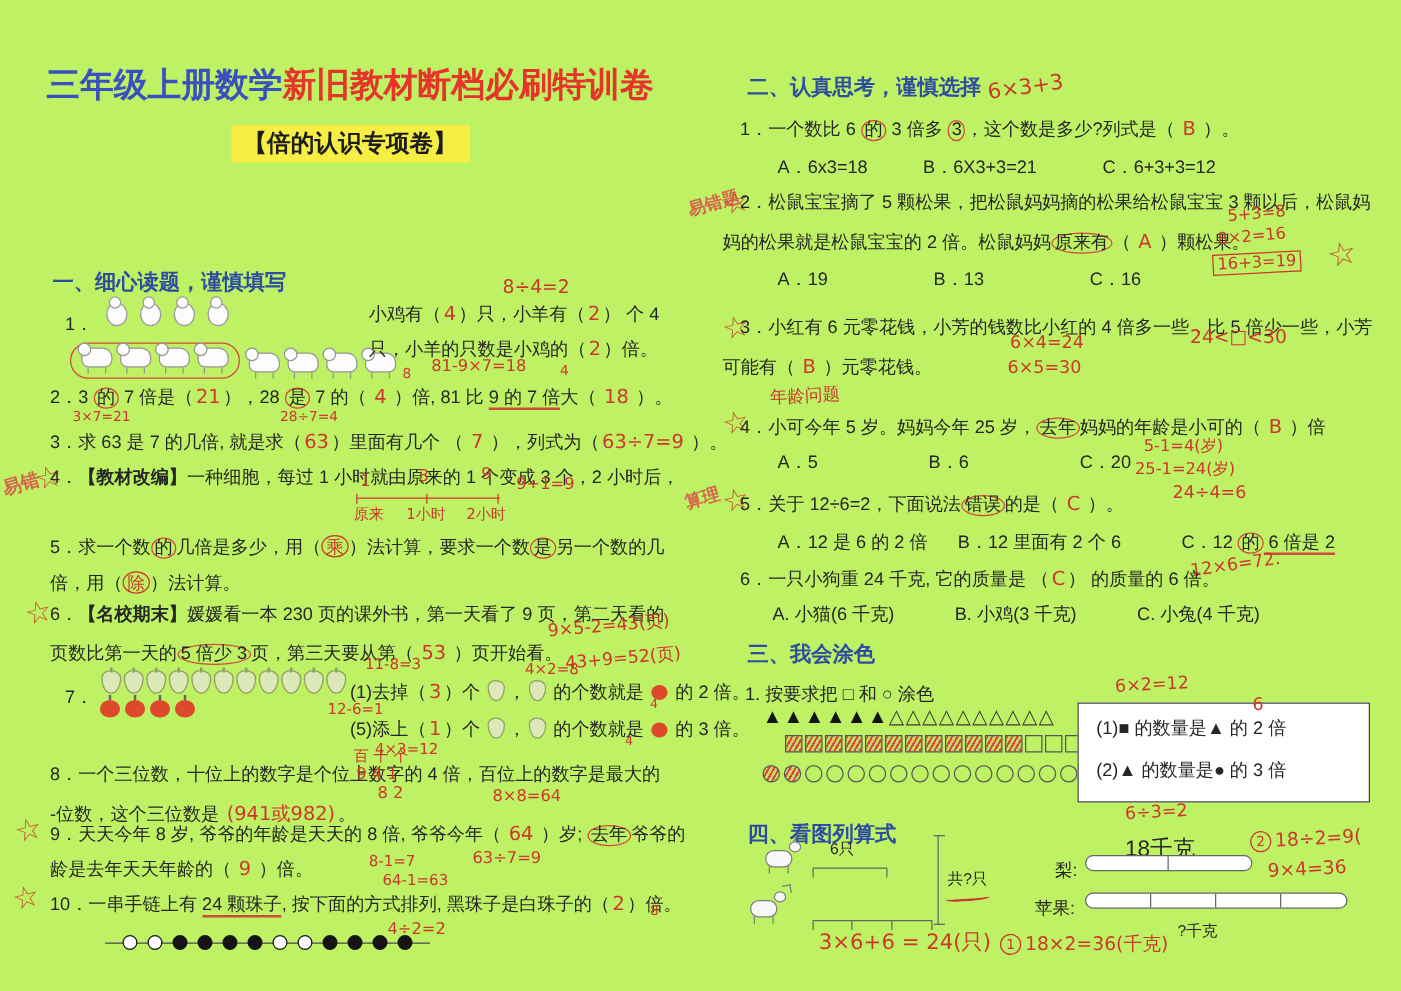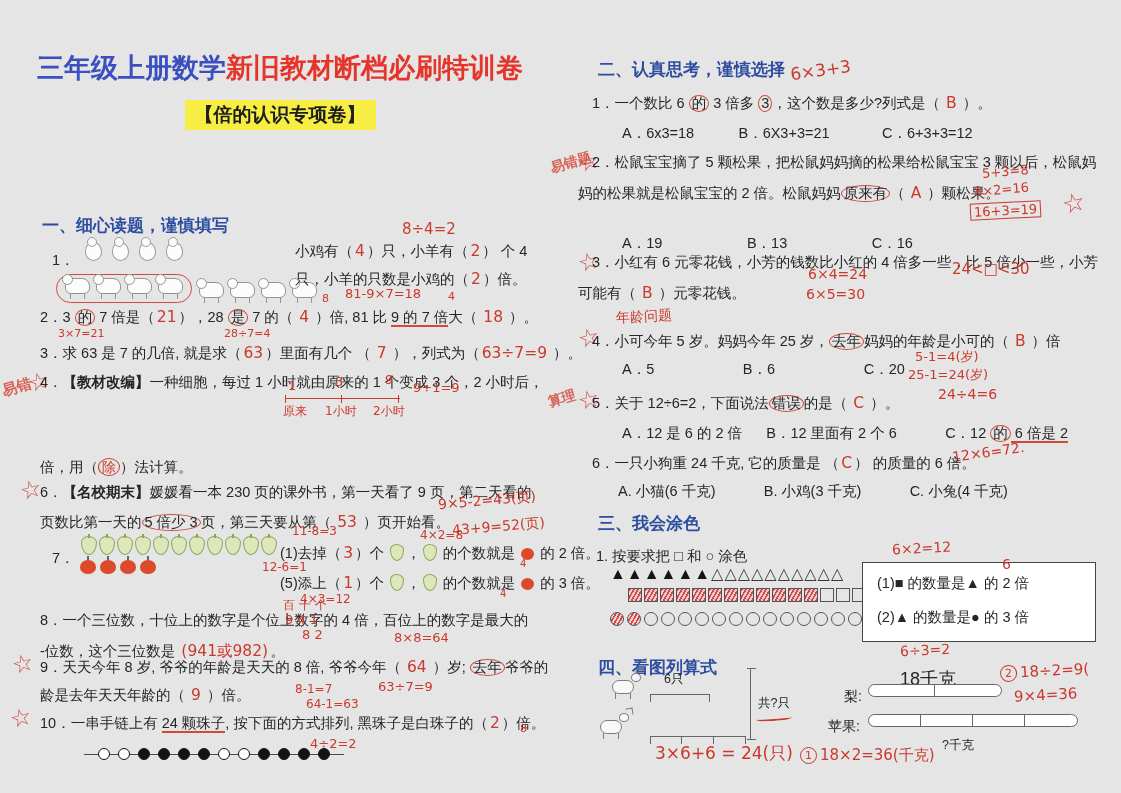--- a/index.html
+++ b/index.html
@@ -1,17 +1,17 @@
 <!DOCTYPE html>
 <html><head>
 <meta charset="utf-8">
 <style>
   html,body{margin:0;padding:0;background:#ffffff;}
   body{font-family:"Liberation Sans","DejaVu Sans",sans-serif;}
-  .page{position:relative;width:1121px;height:793px;background:#e5e5e5;overflow:hidden;}
+  .page{position:relative;width:1121px;height:793px;background:#bef264;overflow:hidden;}
   .ab{position:absolute;}
   .t{font-size:14.5px;color:#262626;white-space:nowrap;line-height:1.45;}
   .sechead{font-weight:bold;font-size:17px;color:#2d4da1;white-space:nowrap;}
   .opts{white-space:pre;font-size:14.5px;color:#262626;}
   
   .seg-p{}
   .seg-b{font-weight:bold;}
   .seg-r{color:#cb382c;font-size:15.5px;padding:0 2px;font-family:"DejaVu Sans",sans-serif;}
   .seg-rc{color:#cb382c;font-size:14px;border:1.5px solid #cb382c;border-radius:50%;padding:0 3px;display:inline-block;line-height:16px;}
   .seg-o{border:1.6px solid #d04a3a;border-radius:50%;padding:0 2px;display:inline-block;line-height:15px;}
@@ -133,20 +133,21 @@
         <i style="left:0"></i>
         <i style="left:56px"></i>
         <i style="left:113px"></i>
       </span>
     <span class="ab hw hw12" style="left:-2px;top:31px;">原来</span>
     <span class="ab hw hw12" style="left:40px;top:31px;">1小时</span>
     <span class="ab hw hw12" style="left:88px;top:31px;">2小时</span>
     <span class="ab hw hw13" style="left:128px;top:8px;">9÷1=9</span>
   </div>
 
+  <div class="ab t" style="left:40px;top:428px;"><span class="seg-p">5．求一个数</span><span class="seg-o">的</span><span class="seg-p">几倍是多少，用（</span><span class="seg-rc">乘</span><span class="seg-p">）法计算，要求一个数</span><span class="seg-o">是</span><span class="seg-p">另一个数的几</span></div>
   <div class="ab t" style="left:40px;top:457px;"><span class="seg-p">倍，用（</span><span class="seg-rc">除</span><span class="seg-p">）法计算。</span></div>
 
   <div class="ab star" style="left:20px;top:476px;"></div>
   <div class="ab t" style="left:40px;top:482px;"><span class="seg-p">6．</span><span class="seg-b">【名校期末】</span><span class="seg-p">媛媛看一本 230 页的课外书，第一天看了 9 页，第二天看的</span></div>
   <div class="ab t" style="left:40px;top:511px;"><span class="seg-p">页数比第一天的</span><span class="seg-o">5 倍少 3</span><span class="seg-p">页，第三天要从第（ </span><span class="seg-r">53</span><span class="seg-p"> ）页开始看。</span></div>
   <div class="ab hw hw14 rot-5" style="left:438px;top:492px;">9×5-2=43(页)</div>
   <div class="ab hw hw14 rot-5" style="left:452px;top:518px;">43+9=52(页)</div>
 
   <div class="ab t" style="left:52px;top:548px;">7．</div>
   <div class="ab row" style="left:80px;top:536px;">
@@ -217,21 +218,21 @@
   <div class="ab opts" style="left:622px;top:124px;">A．6x3=18           B．6X3+3=21             C．6+3+3=12</div>
 
   <div class="ab stamp hw14" style="left:550px;top:154px;">易错题</div>
   <div class="ab star" style="left:578px;top:148px;"></div>
   <div class="ab t" style="left:592px;top:152px;">2．松鼠宝宝摘了 5 颗松果，把松鼠妈妈摘的松果给松鼠宝宝 3 颗以后，松鼠妈</div>
   <div class="ab t" style="left:578px;top:182px;"><span class="seg-p">妈的松果就是松鼠宝宝的 2 倍。松鼠妈妈</span><span class="seg-o">原来有</span><span class="seg-p">（ </span><span class="seg-r">A</span><span class="seg-p"> ）颗松果。</span></div>
   <div class="ab hw hw13 rot-5" style="left:982px;top:164px;">5+3=8</div>
   <div class="ab hw hw13 rot-5" style="left:974px;top:182px;">8×2=16</div>
   <div class="ab hw hw13" style="left:970px;top:202px;"><span class="boxed">16+3=19</span></div>
   <div class="ab star" style="left:1062px;top:188px;font-size:26px;"></div>
-  <div class="ab opts" style="left:622px;top:214px;margin-top:20px;">A．19                     B．13                     C．16</div>
+  <div class="ab opts" style="left:622px;top:214px;">A．19                     B．13                     C．16</div>
 
   <div class="ab star" style="left:578px;top:248px;"></div>
   <div class="ab t" style="left:592px;top:252px;">3．小红有 6 元零花钱，小芳的钱数比小红的 4 倍多一些，比 5 倍少一些，小芳</div>
   <div class="ab t" style="left:578px;top:282px;"><span class="seg-p">可能有（ </span><span class="seg-r">B</span><span class="seg-p"> ）元零花钱。</span></div>
   <div class="ab hw hw14" style="left:808px;top:266px;">6×4=24</div>
   <div class="ab hw hw14" style="left:806px;top:286px;">6×5=30</div>
   <div class="ab hw hw15" style="left:952px;top:260px;">24&lt;□&lt;30</div>
 
   <div class="ab hw hw14 rot-3" style="left:616px;top:308px;">年龄问题</div>
   <div class="ab star" style="left:578px;top:324px;"></div>

